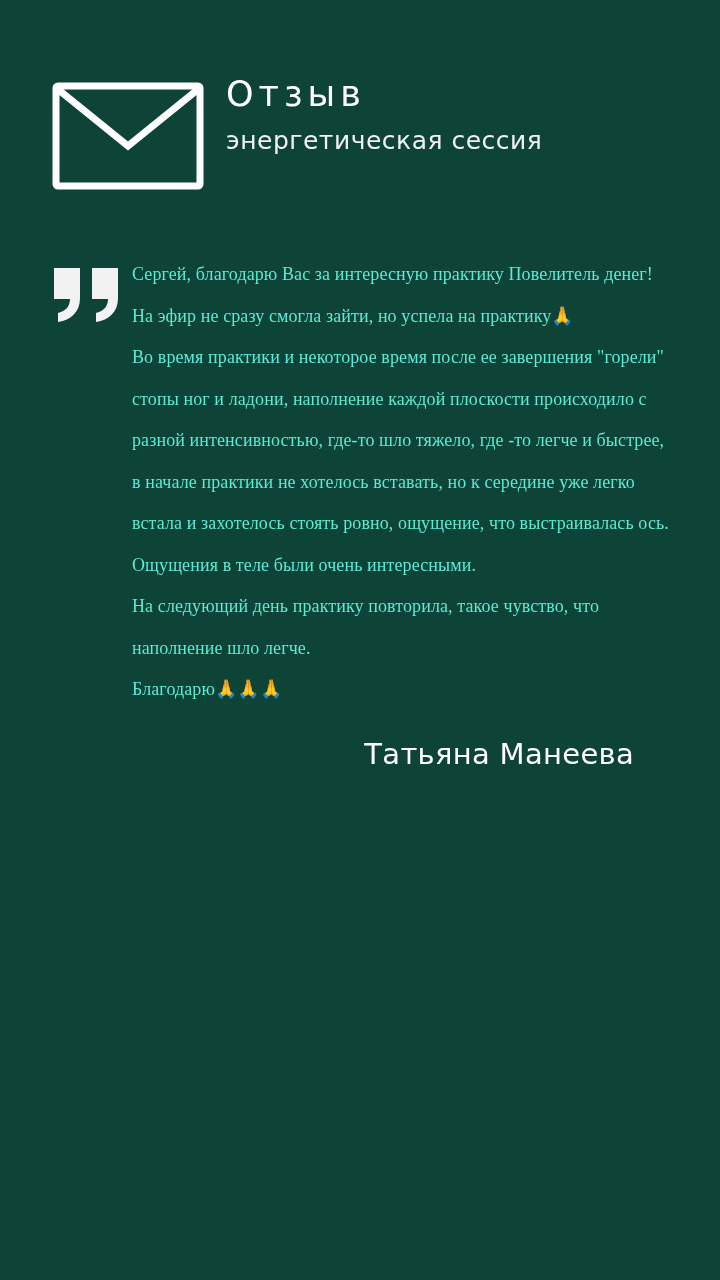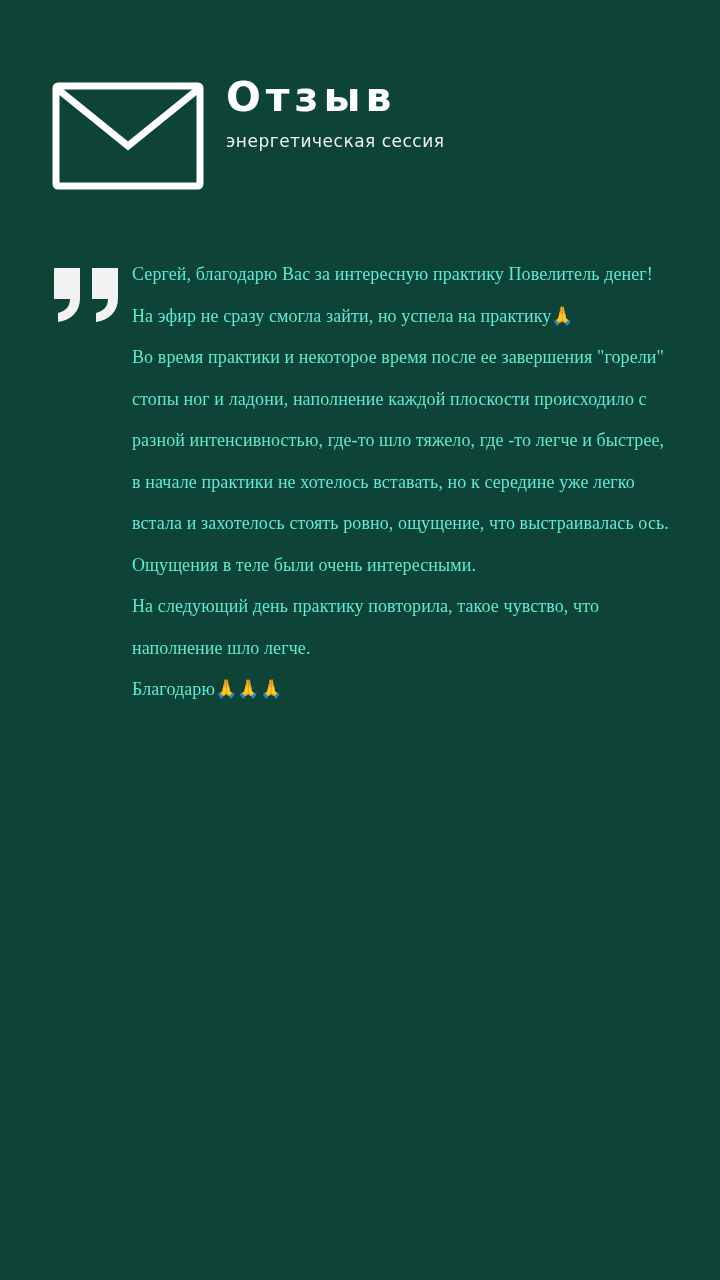--- a/index.html
+++ b/index.html
@@ -47,30 +47,30 @@
   .header-text {
     margin-left: 22px;
     display: flex;
     flex-direction: column;
     justify-content: flex-start;
     padding-top: 4px;
   }
 
   .title {
     font-family: "DejaVu Sans", sans-serif;
-    font-weight: bold;
-    font-size: 41px;
+    font-weight: normal;
+    font-size: 35px;
     letter-spacing: 5px;
     line-height: 1.05;
     color: #ffffff;
   }
 
   .subtitle {
     font-family: "DejaVu Sans", sans-serif;
-    font-size: 17px;
+    font-size: 25px;
     letter-spacing: 0.5px;
     line-height: 1.25;
     color: #f2f2f2;
     margin-top: 12px;
   }
 
   .session-name {
     font-family: "DejaVu Sans", sans-serif;
     font-size: 26px;
     letter-spacing: 1px;
@@ -151,14 +151,15 @@
       </svg>
     </div>
 
     <div class="quote-text">Сергей, благодарю Вас за интересную практику Повелитель денег! На эфир не сразу смогла зайти, но успела на практику🙏
 Во время практики и некоторое время после ее завершения "горели" стопы ног и ладони, наполнение каждой плоскости происходило с разной интенсивностью, где-то шло тяжело, где -то легче и быстрее, в начале практики не хотелось вставать, но к середине уже легко встала и захотелось стоять ровно, ощущение, что выстраивалась ось.  Ощущения в теле были очень интересными.
 На следующий день практику повторила, такое чувство, что наполнение шло легче.
 Благодарю🙏🙏🙏</div>
 
   </div>
 
+  <div class="author">Татьяна Манеева</div>
 
 </div>
 
 </body></html>

